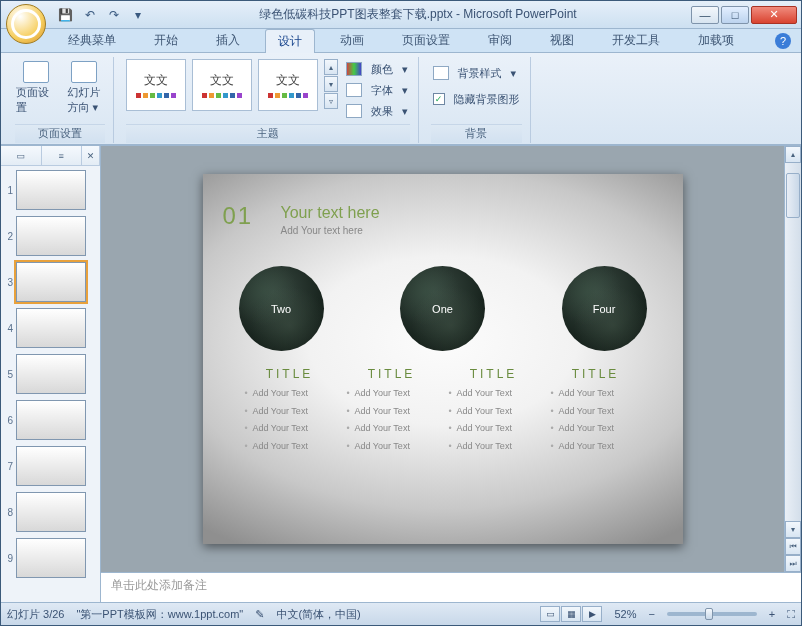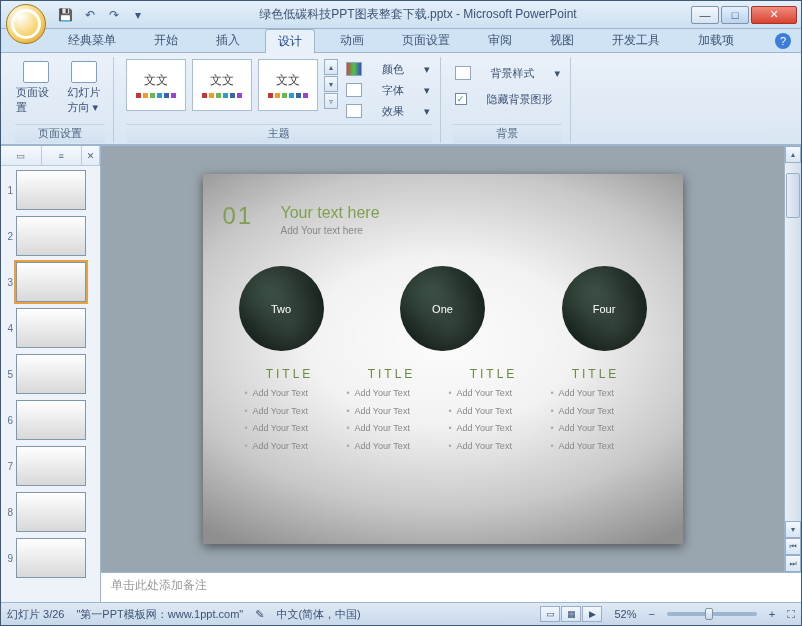--- a/index.html
+++ b/index.html
@@ -30,21 +30,21 @@
 .group-body { flex:1; display:flex; gap:6px; align-items:flex-start; padding-top:2px;}
 .group-label { font-size:11px; color:#4a637f; padding:1px 0 2px; text-align:center; width:100%; background:linear-gradient(#dee9f4,#d2e1f0); border-top:1px solid #c6d6e8;}
 .big-btn { width:42px; height:58px; display:flex; flex-direction:column; align-items:center; justify-content:center; gap:2px; font-size:11px; color:#3a5273; cursor:pointer; border:1px solid transparent; border-radius:3px;}
 .big-btn .ico { width:26px; height:22px; border:1px solid #7da1c4; background:#fff; border-radius:2px;}
 .theme-thumb { width:60px; height:52px; background:#fff; border:1px solid #a9bed5; display:flex; flex-direction:column; align-items:center; justify-content:center; font-size:11px; cursor:pointer;}
 .theme-thumb .tt { font-size:12px; color:#444;}
 .theme-thumb .dots { display:flex; gap:2px; margin-top:4px;}
 .theme-thumb .dots span{width:5px;height:5px;}
 .scroll-btns{display:flex;flex-direction:column;gap:1px;}
 .scroll-btns div{width:14px;height:16px;border:1px solid #97afc9;background:linear-gradient(#f2f7fc,#d8e5f2);font-size:8px;display:flex;align-items:center;justify-content:center;color:#4a637f;cursor:pointer;}
-.small-row { display:flex; align-items:center; gap:20px; font-size:11px; color:#3a5273; padding:1px 2px; cursor:pointer; height:20px;}
+.small-row { display:flex; align-items:center; gap:9px; font-size:11px; color:#3a5273; padding:1px 2px; cursor:pointer; height:20px;}
 .small-row .sico{width:16px;height:14px;border:1px solid #8ea8c3;background:#fff;}
 .small-col{display:flex;flex-direction:column;gap:1px;align-items:flex-start;}
 .checkbox{width:12px;height:12px;border:1px solid #6e87a3;background:#fff;display:inline-flex;align-items:center;justify-content:center;font-size:9px;color:#2a5;}
 
 
 .workspace { flex:1; display:flex; background:#b9cad9; border-top:1px solid #9db6cf; overflow:hidden;}
 .thumbs-pane { width:100px; background:#eef3f9; border-right:1px solid #9db6cf; display:flex; flex-direction:column;}
 .thumbs-tabs { height:20px; display:flex; border-bottom:1px solid #b9cbe0;}
 .thumbs-tabs div{flex:1;border-right:1px solid #b9cbe0;background:linear-gradient(#f5f9fd,#e3ecf5);display:flex;align-items:center;justify-content:center;font-size:9px;color:#4a637f;cursor:pointer;}
 .thumbs-tabs div:last-child{flex:0 0 18px;}

